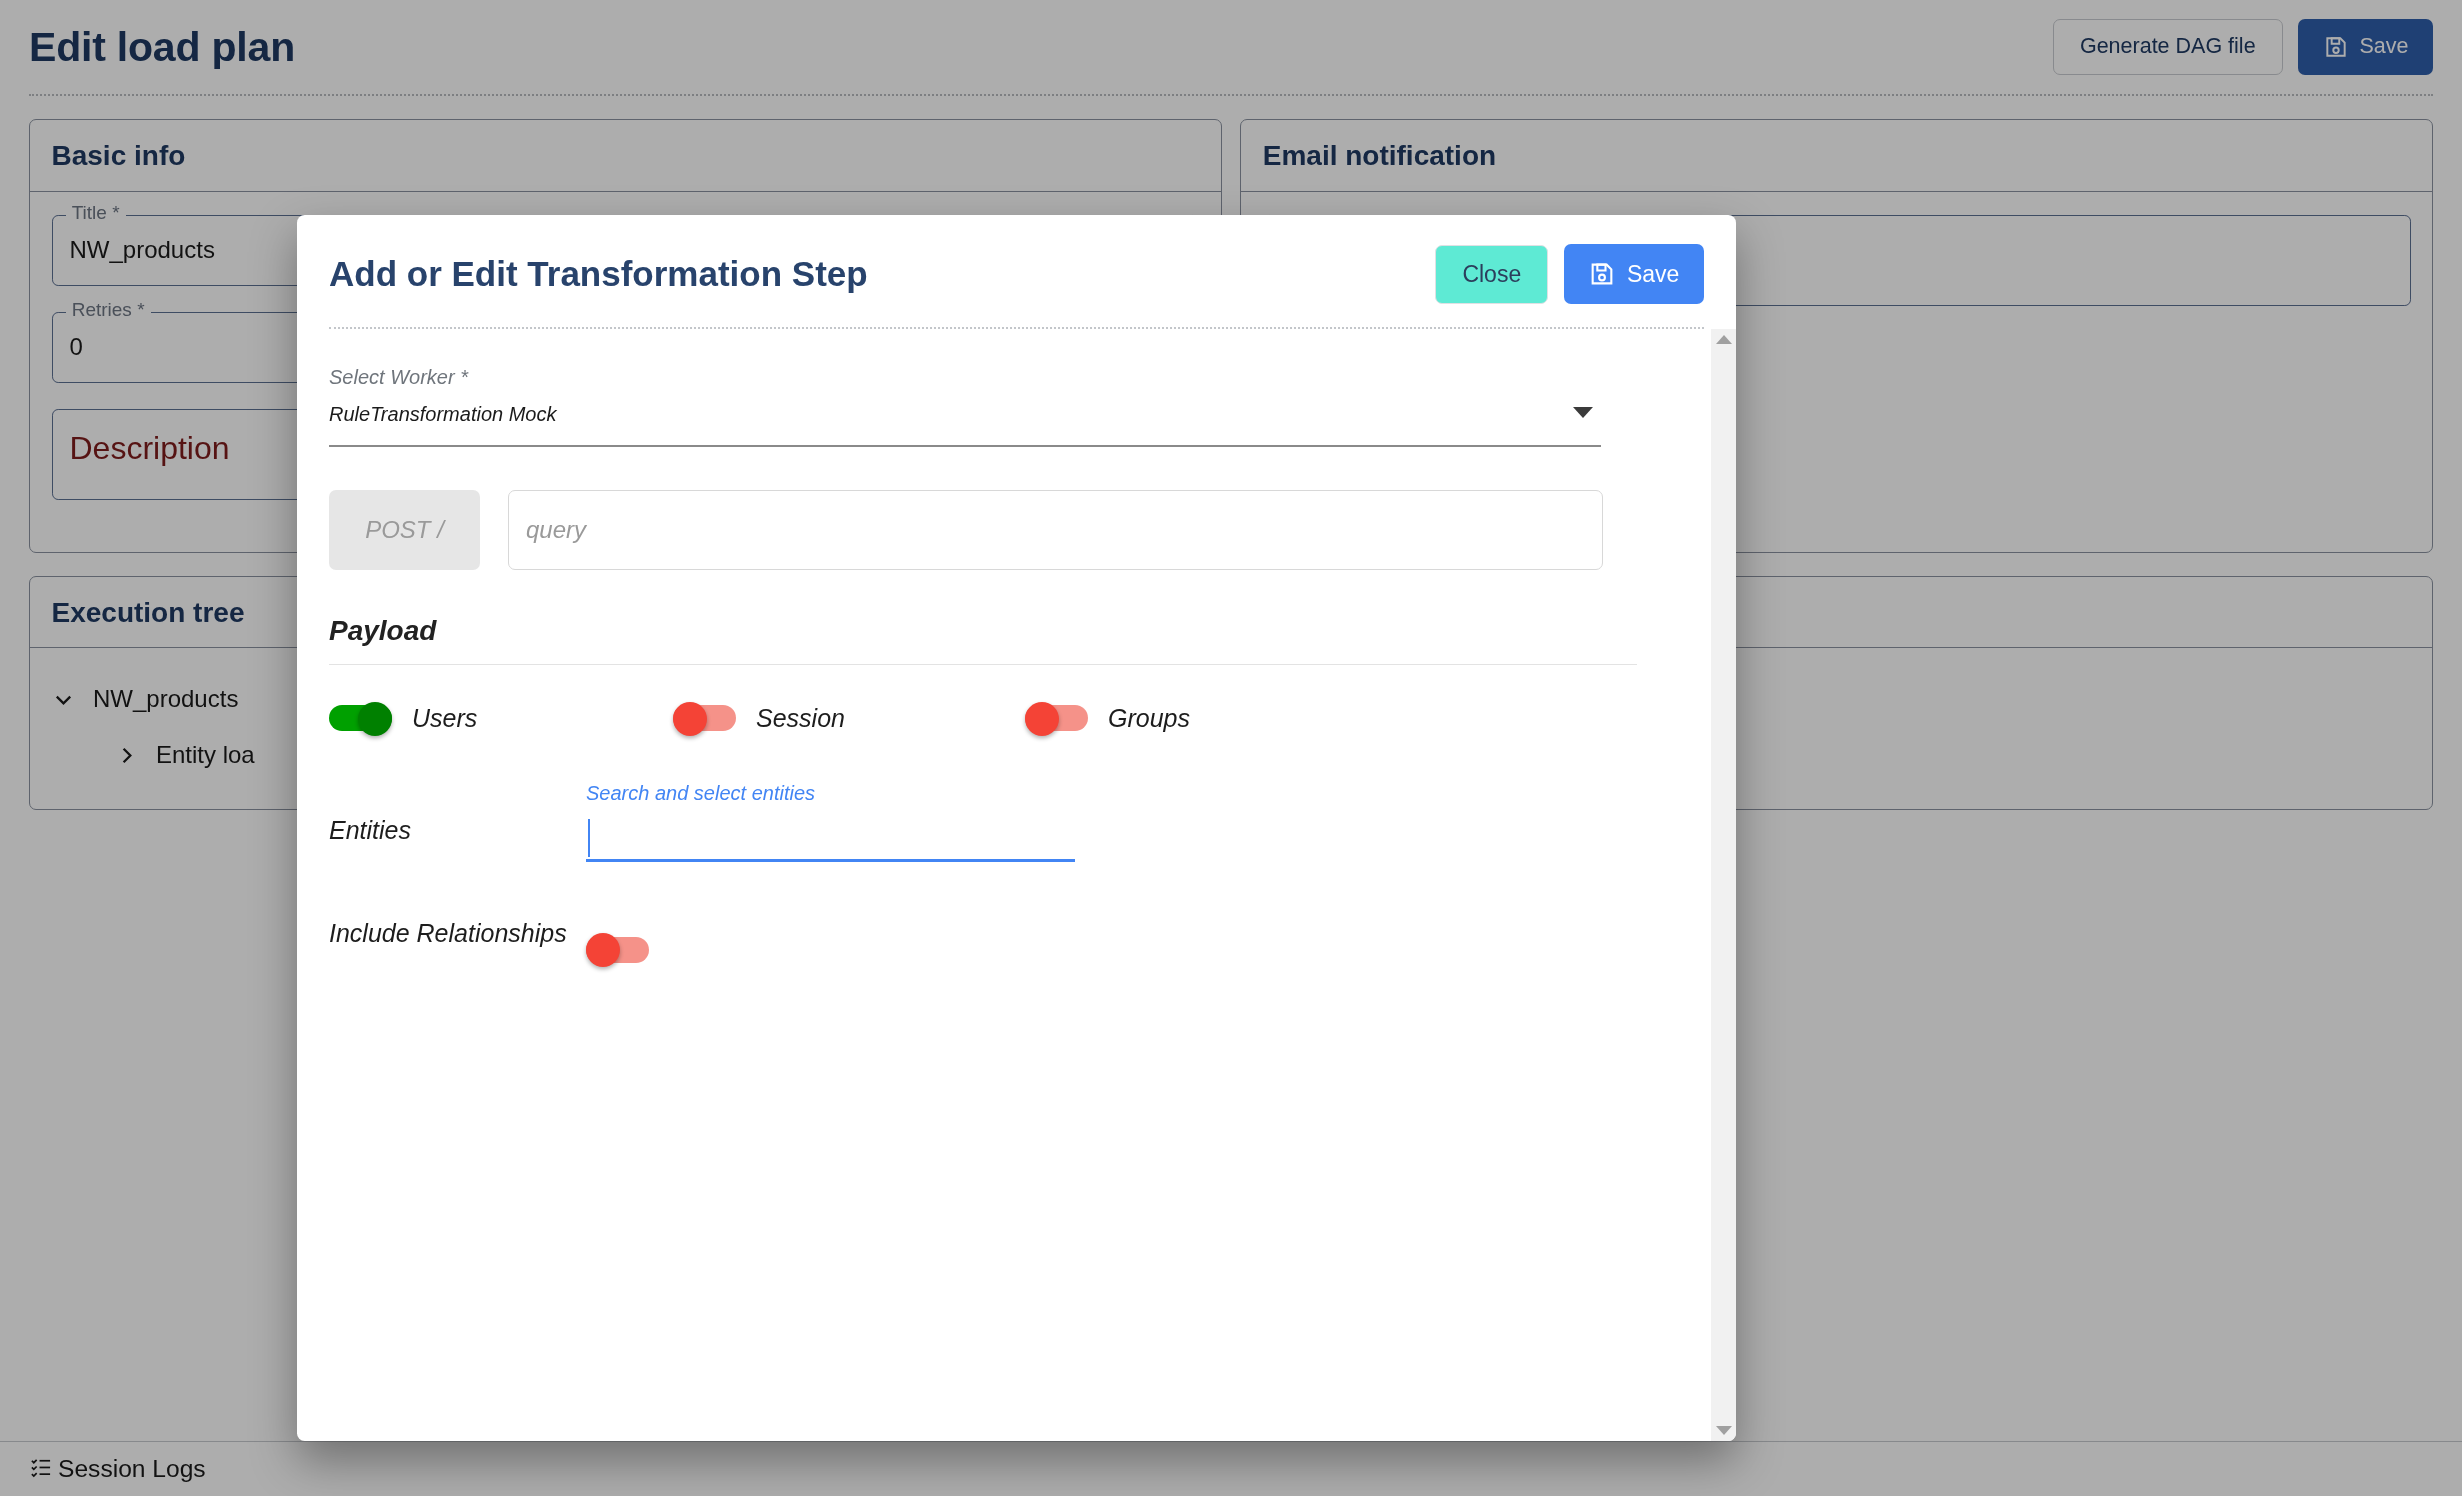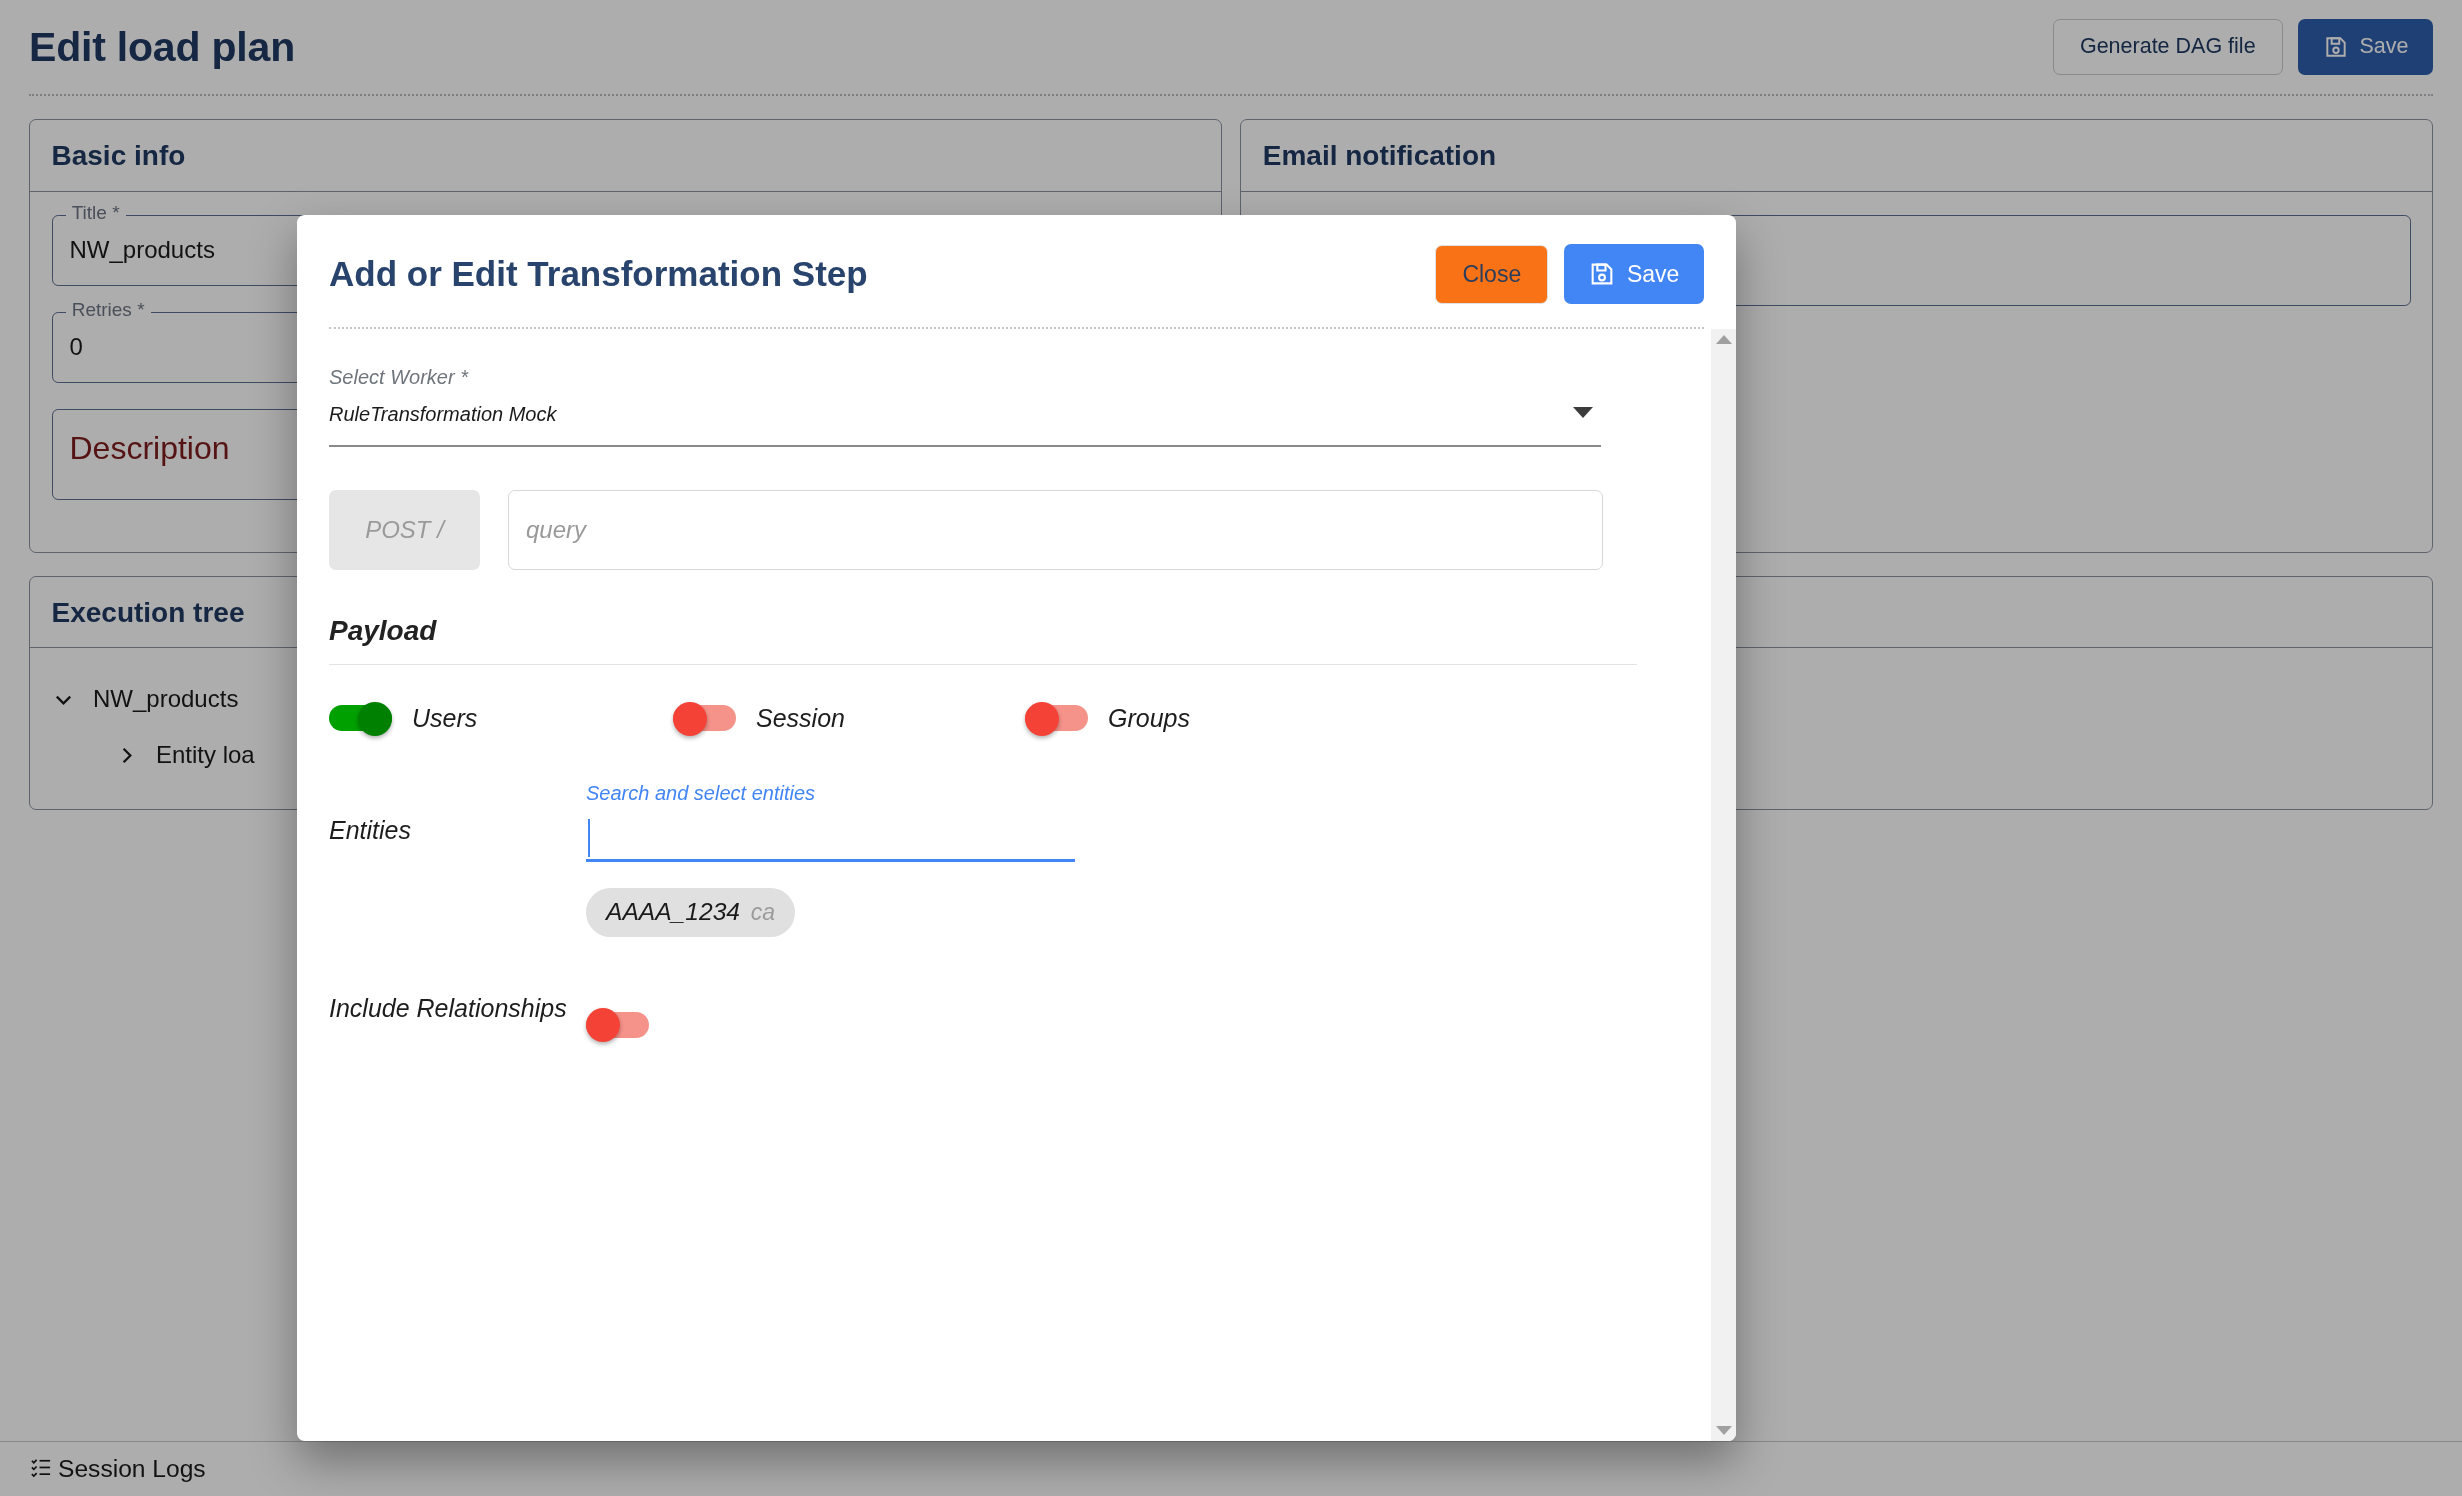--- a/index.html
+++ b/index.html
@@ -97,21 +97,21 @@
     display: flex; flex-direction: column;
     overflow: hidden;
   }
   .modal-head {
     display: flex; align-items: center; justify-content: space-between;
     padding: 29px 32px 23px 32px;
   }
   .modal-title { font-size: 35px; font-weight: bold; color: #28436c; }
   .modal-actions { display: flex; align-items: center; gap: 15.4px; }
   .btn-close {
-    border: 1.2px solid #dfe1e4; background: #f97316; color: #2c3e5c;
+    border: 1.2px solid #dfe1e4; background: #5eead4; color: #2c3e5c;
     font-size: 23px; border-radius: 7px; padding: 17px 26px; cursor: pointer;
     font-family: "Liberation Sans", sans-serif; line-height: 1;
   }
   .btn-modal-save {
     border: none; background: #4285f4; color: #ffffff;
     font-size: 23px; border-radius: 7px; padding: 16px 24.6px; cursor: pointer;
     display: flex; align-items: center; gap: 10.8px;
     font-family: "Liberation Sans", sans-serif; line-height: 1;
   }
   .btn-modal-save .ico { display: block; width: 28px; height: 28px; }
@@ -379,26 +379,20 @@
       <div class="entities-row">
         <div class="entities-label">Entities</div>
         <div class="entities-field">
           <div class="entities-hint">Search and select entities</div>
           <div class="entities-input">
             <span class="caret-bar"></span>
           </div>
         </div>
       </div>
 
-      <div class="chip-area">
-        <span class="chip">
-          <span class="chip-text">AAAA_1234</span>
-          <span class="chip-cancel">ca</span>
-        </span>
-      </div>
 
       <div class="rel-row">
         <div class="rel-label">Include Relationships</div>
         <div class="rel-switch-wrap">
           <span class="switch off">
             <span class="track"></span>
             <span class="thumb"></span>
           </span>
         </div>
       </div>

